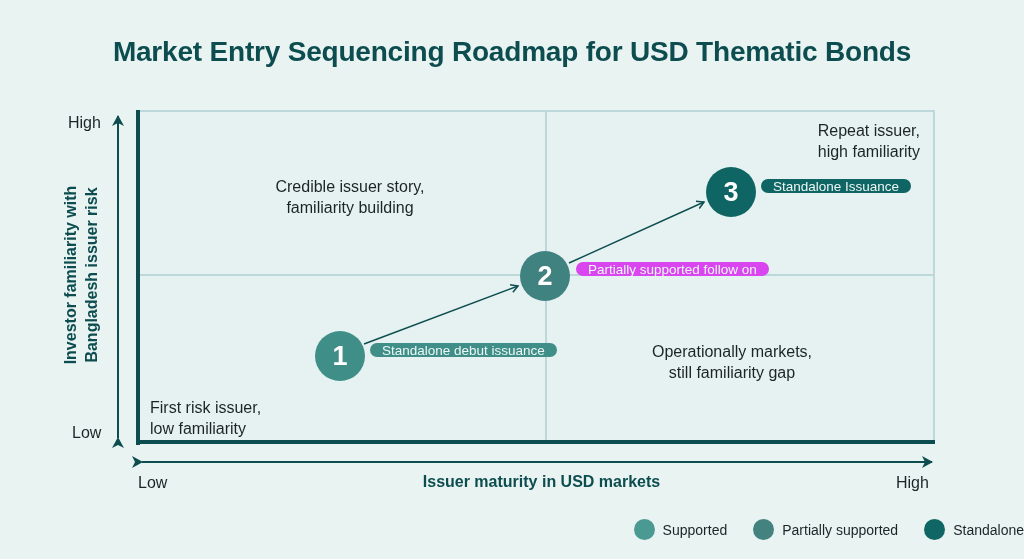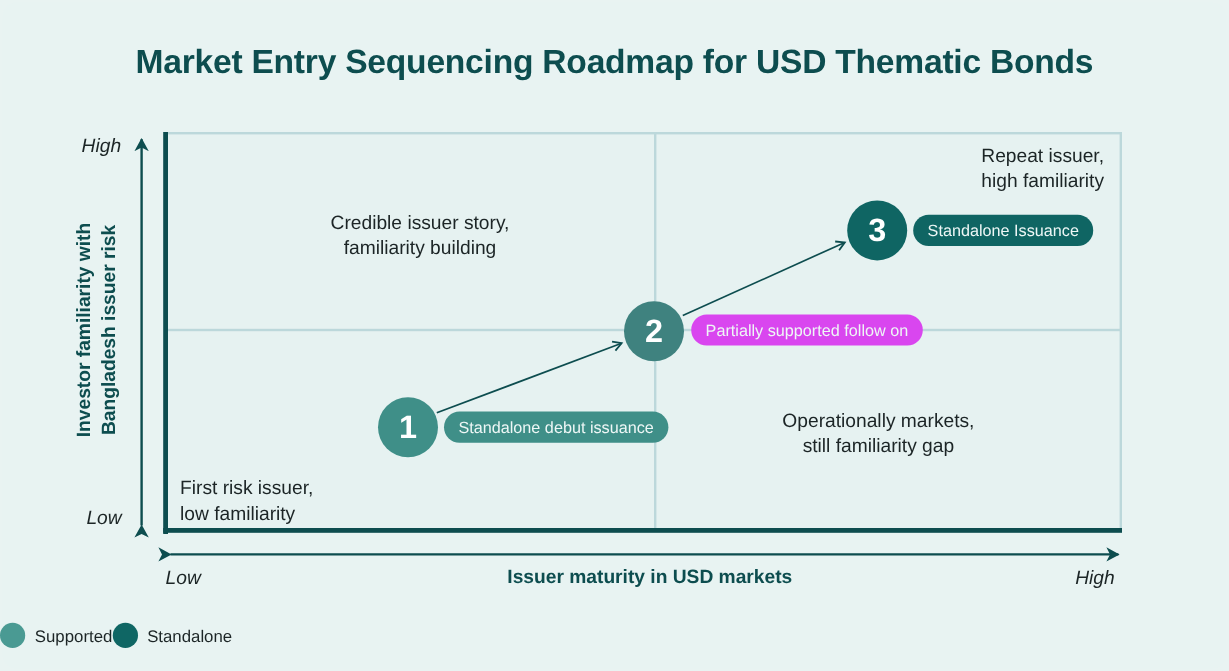--- a/index.html
+++ b/index.html
@@ -24,31 +24,31 @@
   }
   .hline, .vline { position: absolute; background: #bcd8db; }
   .axis-frame-left { position: absolute; left: 136px; top: 110px; width: 4px; height: 335px; background: #0d4d4f; }
   .axis-frame-bottom { position: absolute; left: 136px; top: 440px; width: 799px; height: 4px; background: #0d4d4f; }
   .qtext { position: absolute; font-size: 16px; color: #1c2526; line-height: 21px; }
   .ylabel {
     position: absolute; left: 85px; top: 275px; width: 260px; height: 50px;
     transform: translate(-50%, -50%) rotate(-90deg); text-align: center;
     font-size: 16px; font-weight: bold; color: #0d4d4f; line-height: 21px;
   }
-  .tick { position: absolute; font-size: 16px; color: #1c2526; font-style: italic; }
+  .tick { position: absolute; font-size: 16px; color: #1c2526; }
   .xlabel { position: absolute; left: 0; width: 1083px; top: 473px; text-align: center; font-size: 16px; font-weight: bold; color: #0d4d4f; }
   .node {
     position: absolute; border-radius: 50%; color: #fff; font-weight: bold; font-size: 27px;
     display: flex; align-items: center; justify-content: center;
   }
   .pill {
-    position: absolute; height: 26px; border-radius: 13px; color: #eef7f6; font-size: 13.5px;
+    position: absolute; height: 14px; border-radius: 13px; color: #eef7f6; font-size: 13.5px;
     display: flex; align-items: center; padding: 0 12px; white-space: nowrap; text-align: right;
   }
-  .legend { position: absolute; top: 519px; left: 0; width: 1024px; display: flex; justify-content: flex-start; }
+  .legend { position: absolute; top: 519px; left: 0; width: 1024px; display: flex; justify-content: flex-end; gap: 26px; }
   .legend-item { display: flex; align-items: center; gap: 8px; font-size: 14px; color: #1c2526; }
   .swatch { width: 21px; height: 21px; border-radius: 50%; display: inline-block; }
   svg.overlay { position: absolute; left: 0; top: 0; }
 </style>
 </head>
 <body>
 
 <div class="card"></div>
 
 <div class="title">Market Entry Sequencing Roadmap for USD Thematic Bonds</div>
@@ -103,16 +103,20 @@
 
 <div class="node" style="left:706px; top:167px; width:50px; height:50px; background:#0f6563;">3</div>
 <div class="pill" style="left:761px; top:179px; background:#0f6563;">Standalone Issuance</div>
 
 <div class="legend">
   <div class="legend-item">
     <span class="swatch" style="background:#4a9a93;"></span>
     <span>Supported</span>
   </div>
   <div class="legend-item">
+    <span class="swatch" style="background:#43827f;"></span>
+    <span>Partially supported</span>
+  </div>
+  <div class="legend-item">
     <span class="swatch" style="background:#0f6664;"></span>
     <span>Standalone</span>
   </div>
 </div>
 
 </body></html>

